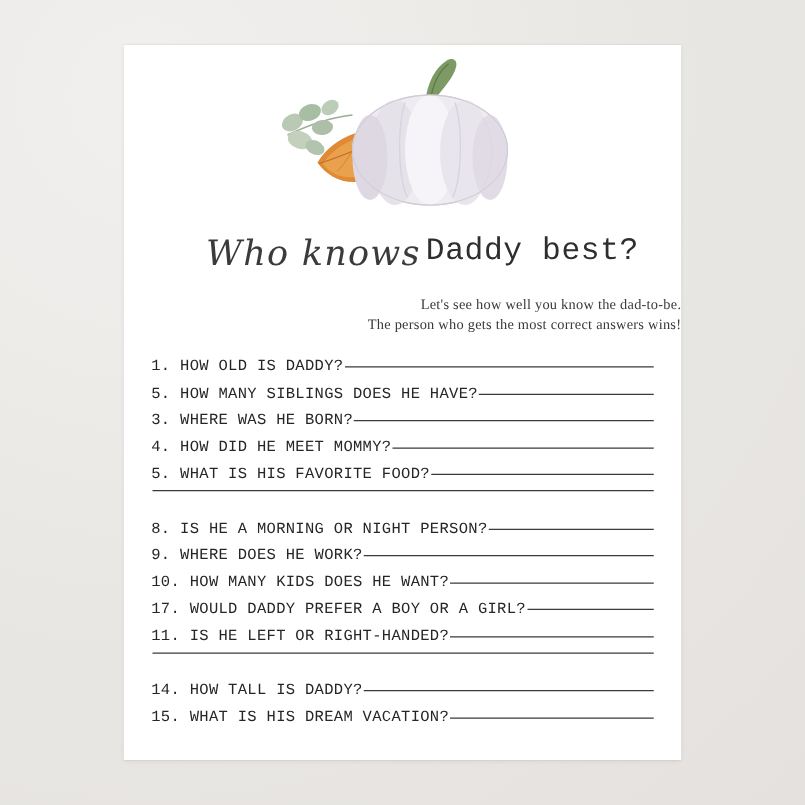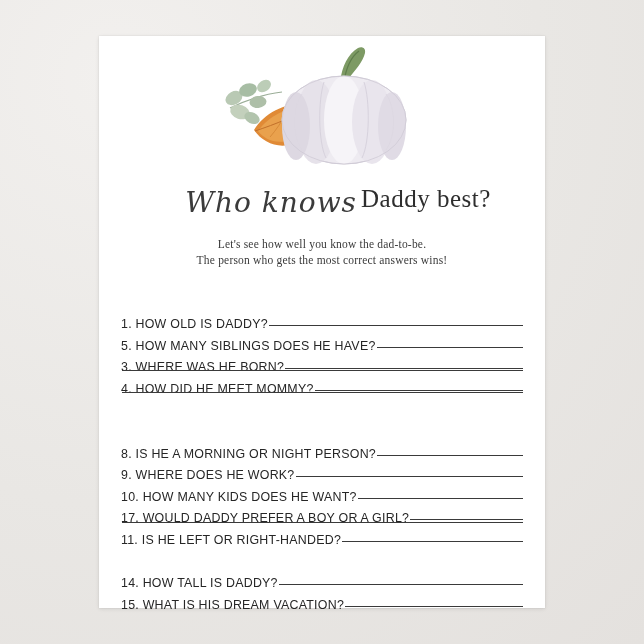--- a/index.html
+++ b/index.html
@@ -54,55 +54,54 @@
     font-family: "DejaVu Serif", serif;
     font-style: italic;
     font-size: 28px;
     color: #3b3b3b;
     letter-spacing: 1px;
     position: relative;
     top: 4px;
     margin-left: 32px;
   }
   .headline .daddy-best {
-    font-family: Liberation Serif, serif;
+    font-family: Liberation Mono, monospace;
     font-size: 25px;
     color: #2e2e2e;
     letter-spacing: 0.5px;
     position: relative;
     top: -1px;
     margin-left: 4px;
   }
 
   .subtitle {
-    text-align: center;
+    text-align: right;
     font-family: "Liberation Serif", serif;
     font-size: 11.5px;
     color: #3a3a3a;
     line-height: 16px;
     letter-spacing: 0.2px;
     margin-top: 8px;
   }
 
   
   .questions {
     margin: 18px 22px 0 22px;
   }
   .q-row {
     display: flex;
     align-items: baseline;
     height: 21.6px;
   }
   .q-text {
-    font-family: Liberation Sans, sans-serif;
+    font-family: Liberation Mono, monospace;
     font-size: 12.4px;
     color: #262626;
     letter-spacing: 0.25px;
     white-space: nowrap;
-    margin-top: 31px;
   }
   .q-line {
     flex: 1 1 auto;
     border-bottom: 1px solid #3a3a3a;
     position: relative;
     top: -2px;
     margin-left: 1px;
   }
 </style>
 </head>
@@ -176,20 +175,21 @@
     </div>
     <div class="q-row">
       <span class="q-text">3. WHERE WAS HE BORN?</span>
       <span class="q-line"></span>
     </div>
     <div class="q-row">
       <span class="q-text">4. HOW DID HE MEET MOMMY?</span>
       <span class="q-line"></span>
     </div>
     <div class="q-row">
+      <span class="q-text">5. WHAT IS HIS FAVORITE FOOD?</span>
       <span class="q-line"></span>
     </div>
     <div class="q-row">
       <span class="q-line"></span>
     </div>
     <div class="q-row">
       <span class="q-text">8. IS HE A MORNING OR NIGHT PERSON?</span>
       <span class="q-line"></span>
     </div>
     <div class="q-row">

